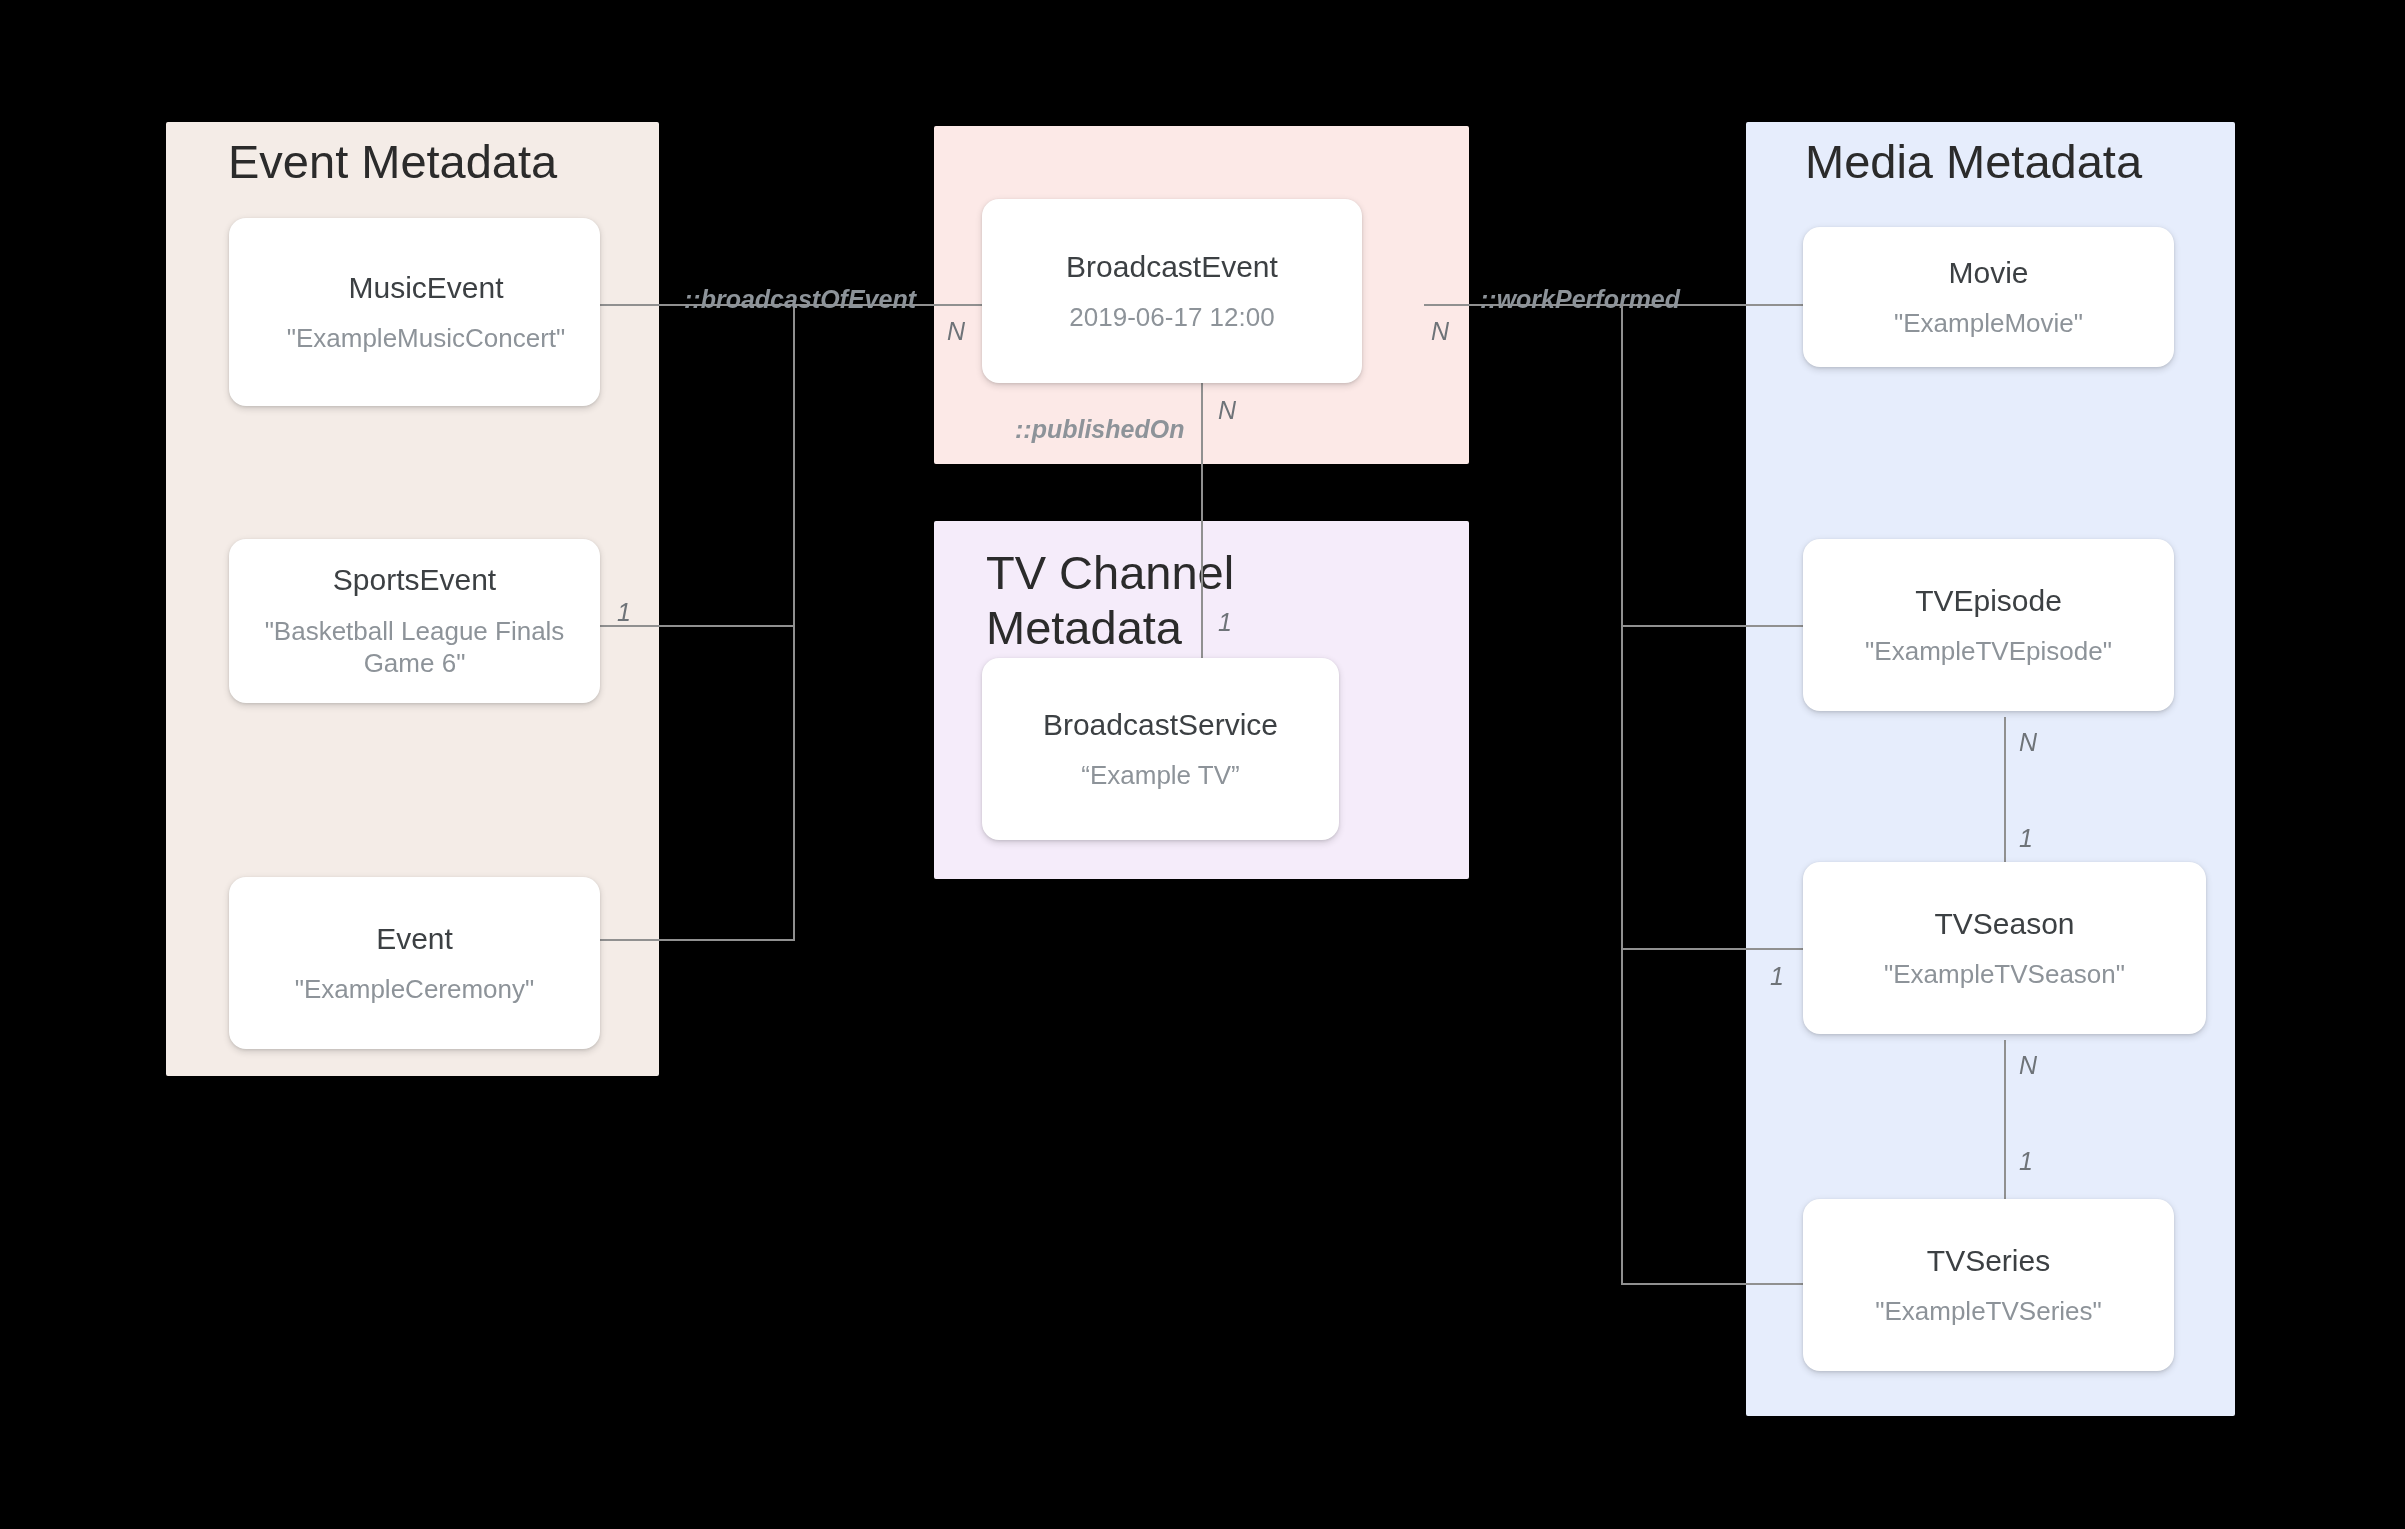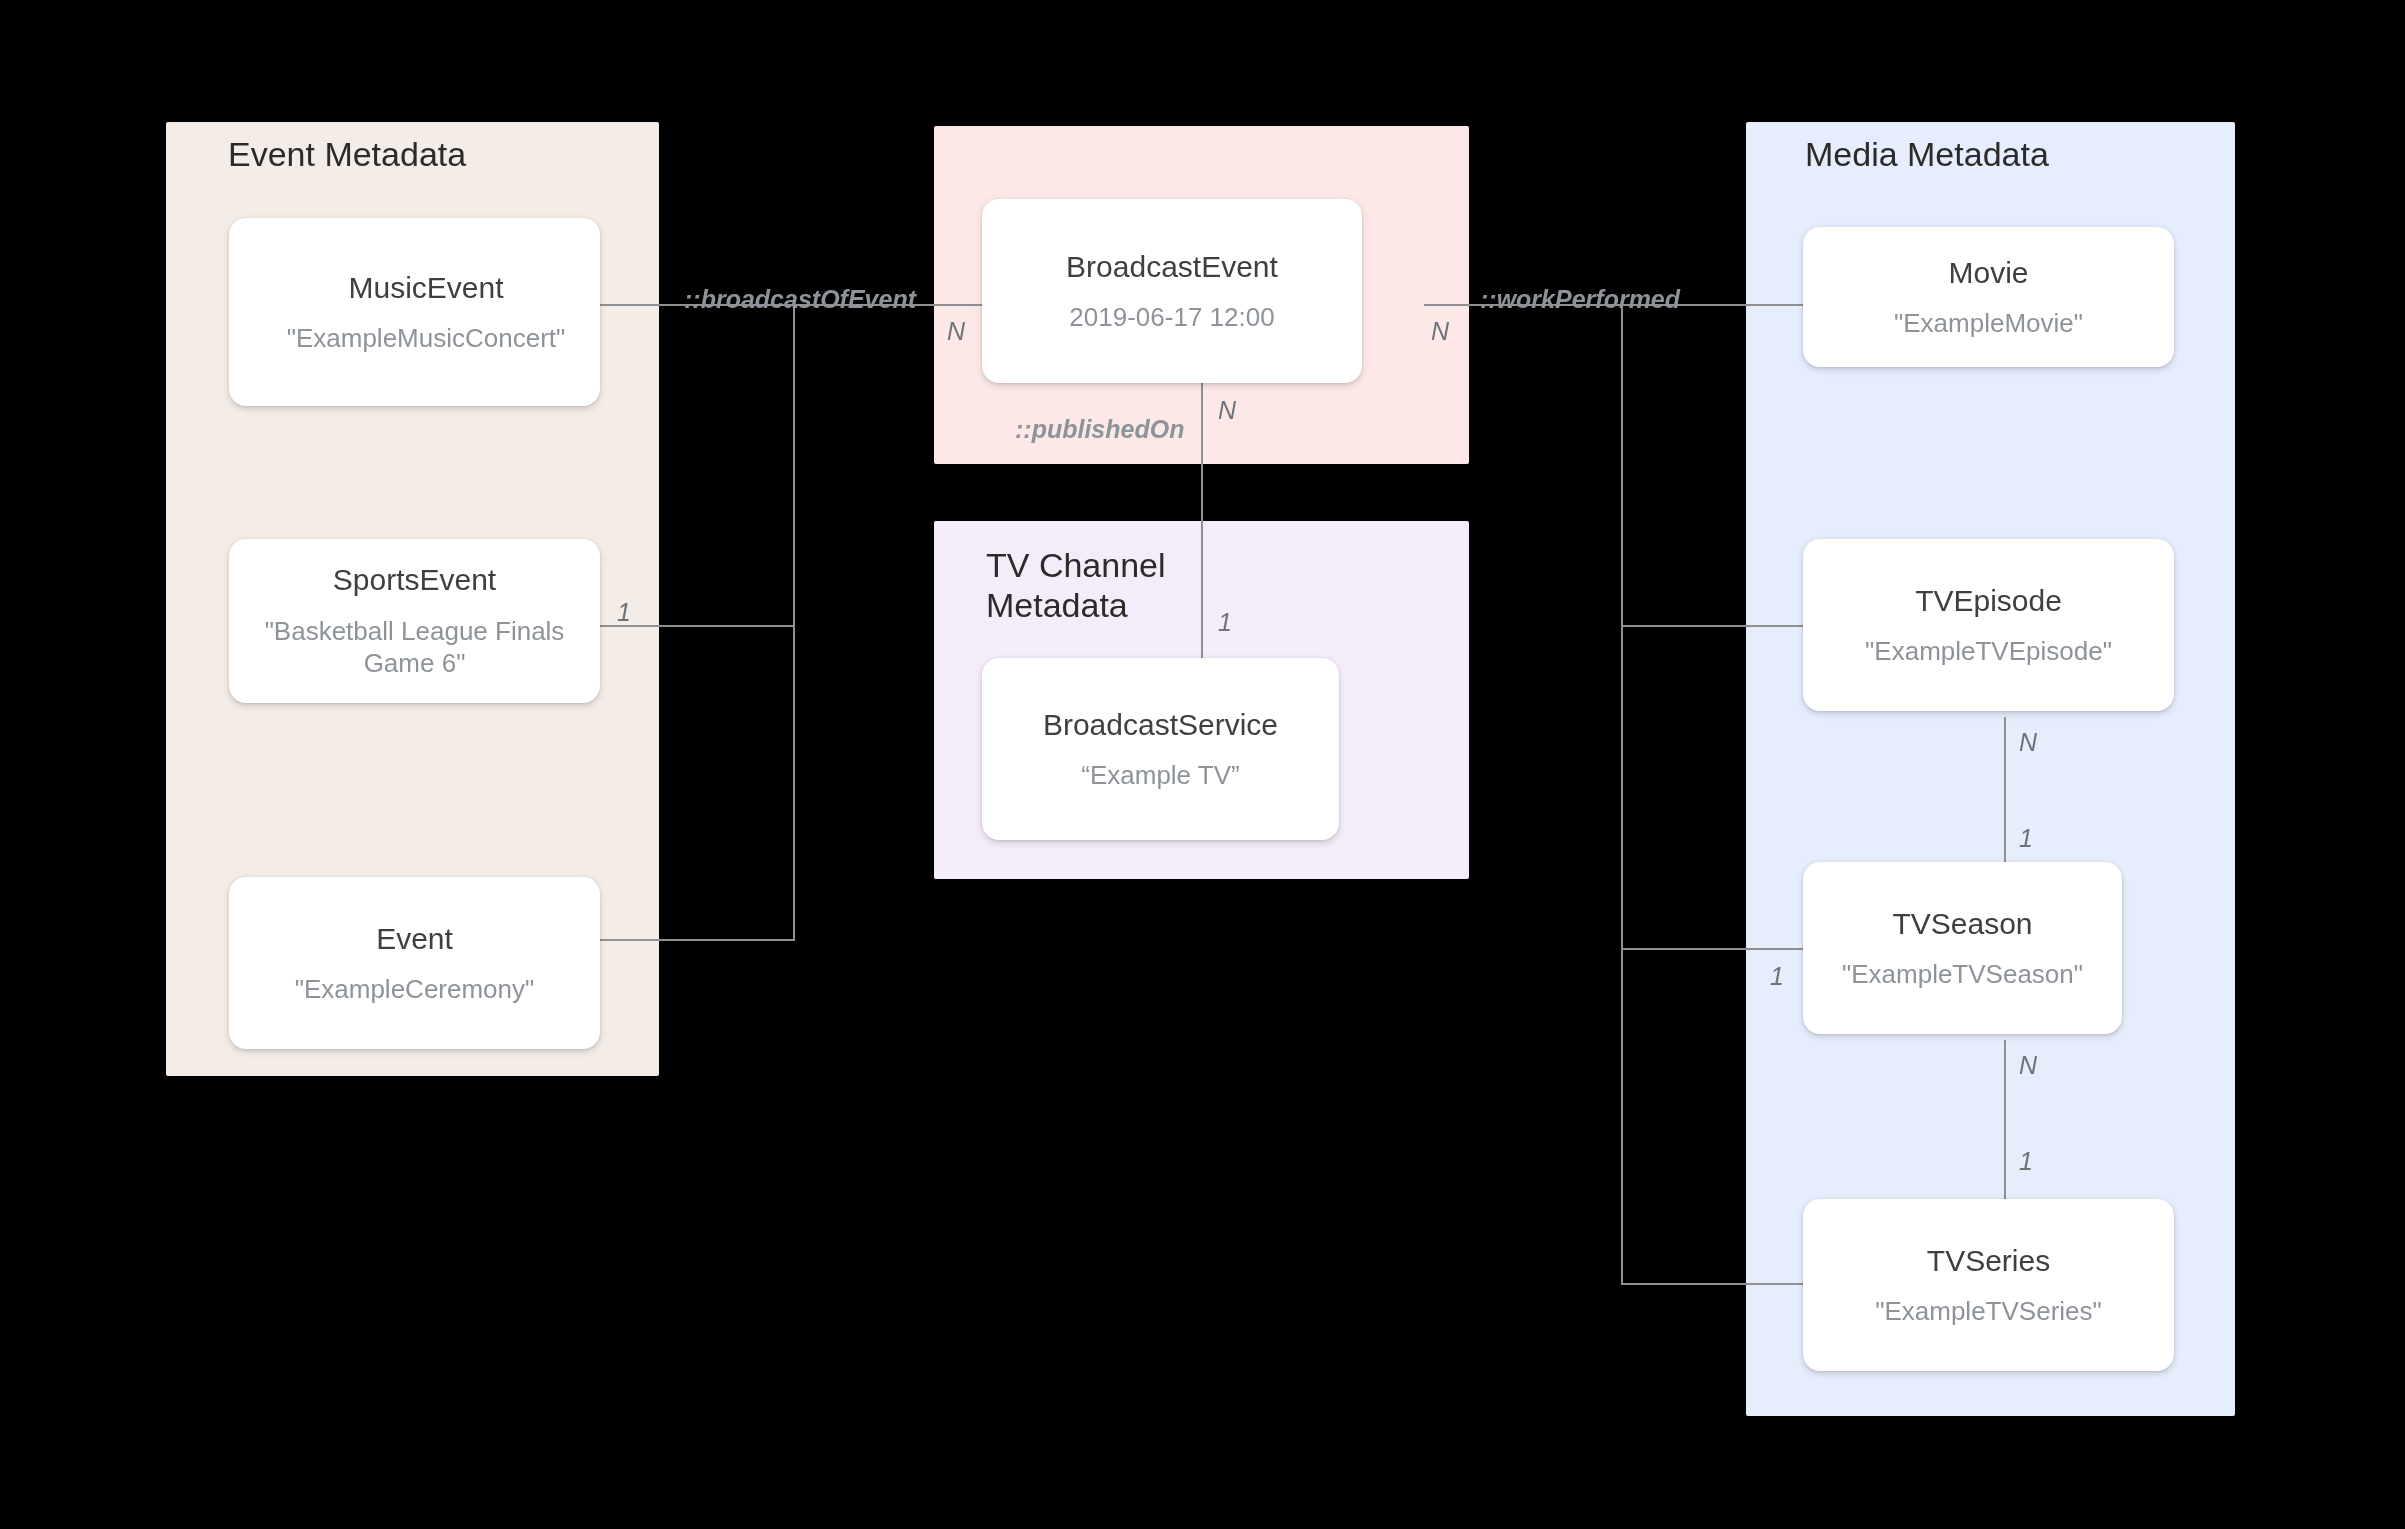--- a/index.html
+++ b/index.html
@@ -15,21 +15,21 @@
     font-family: "Liberation Sans", sans-serif;
     overflow: hidden;
   }
   
   .group {
     position: absolute;
     border-radius: 1.9px;
   }
   .group-title {
     position: absolute;
-    font-size: 34px;
+    font-size: 47px;
     line-height: 1.18;
     color: #2b2b2b;
     font-weight: 400;
     white-space: pre-line;
   }
   
   .card {
     position: absolute;
     background: #ffffff;
     border-radius: 17px;
@@ -165,21 +165,21 @@
   <div class="card" style="left:1803px; top:227px; width:371px; height:140px;">
     <div class="card-title">Movie</div>
     <div class="card-value">"ExampleMovie"</div>
   </div>
 
   <div class="card" style="left:1803px; top:539px; width:371px; height:172px;">
     <div class="card-title">TVEpisode</div>
     <div class="card-value">"ExampleTVEpisode"</div>
   </div>
 
-  <div class="card" style="left:1803px; top:862px; width:319px; height:172px;">
+  <div class="card" style="left:1803px; top:862px; width:403px; height:172px;">
     <div class="card-title">TVSeason</div>
     <div class="card-value">"ExampleTVSeason"</div>
   </div>
 
   <div class="card" style="left:1803px; top:1199px; width:371px; height:172px;">
     <div class="card-title">TVSeries</div>
     <div class="card-value">"ExampleTVSeries"</div>
   </div>
 
 </div>

